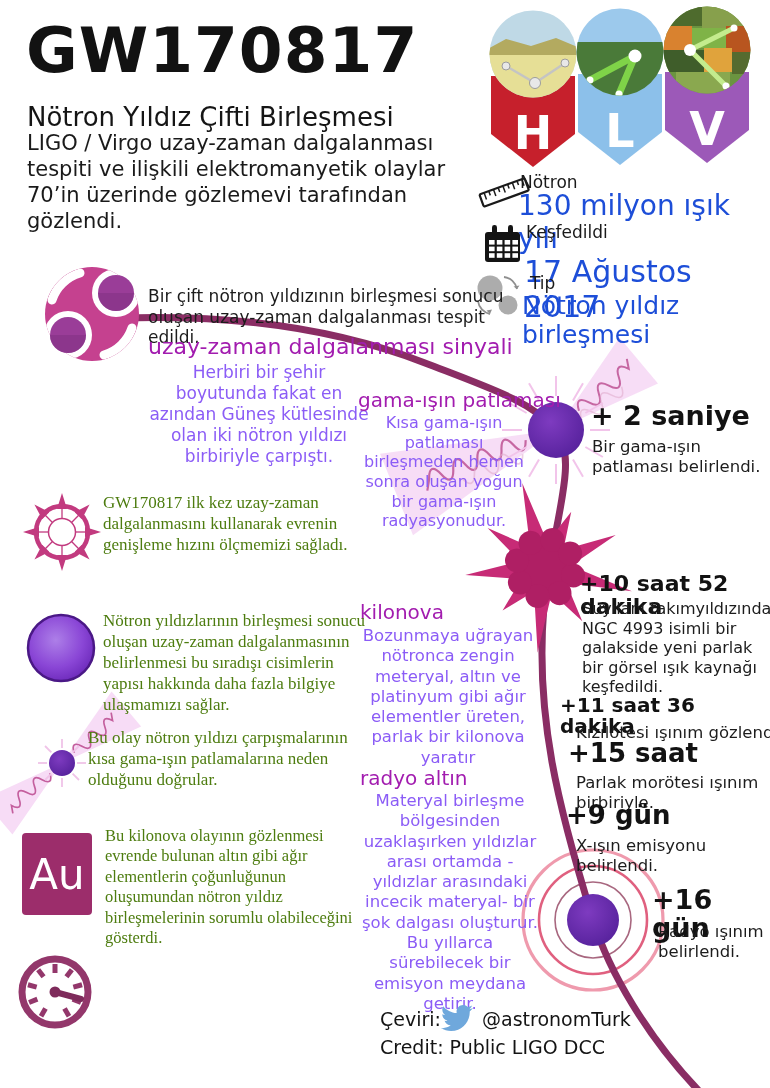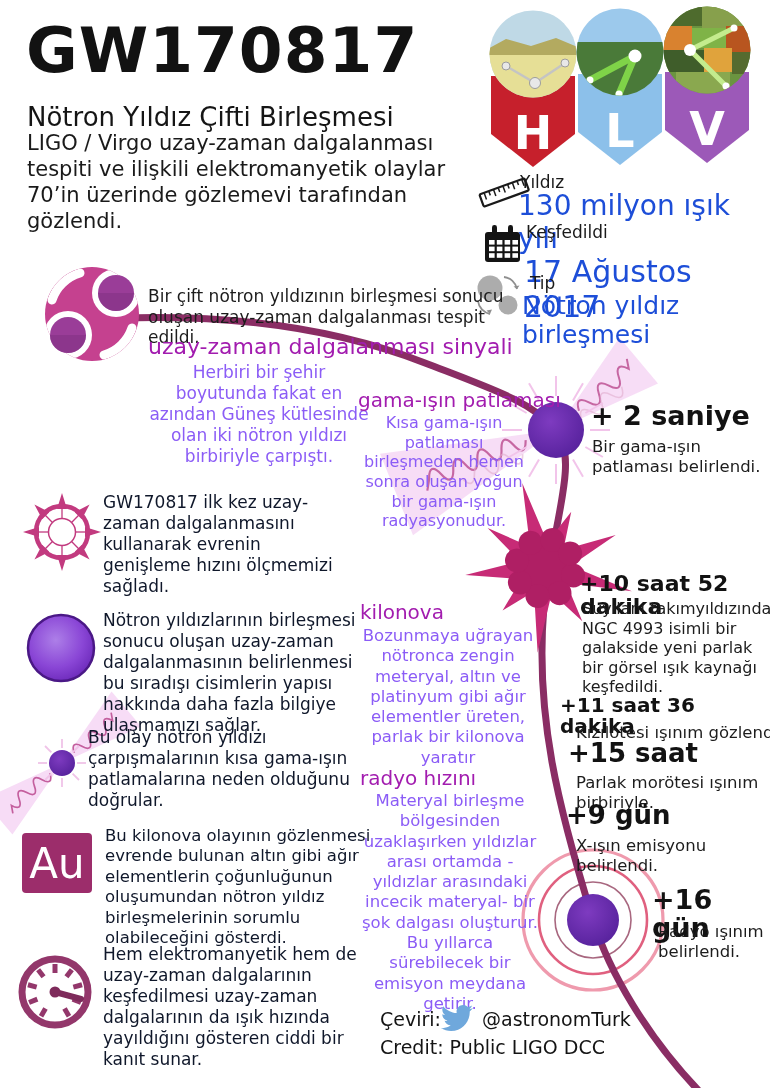--- a/index.html
+++ b/index.html
@@ -10,21 +10,21 @@
   .txt{position:absolute;z-index:2;margin:0;}
   .title{font-size:63px;font-weight:700;letter-spacing:1px;color:#121212;}
   .subtitle{font-size:26px;color:#151515;}
   .desc{font-size:21px;line-height:1.24;color:#1a1a1a;}
   .fact-label{font-size:17px;color:#1a1a1a;}
   .fact-value{font-weight:400;color:#1d4ed8;}
   .ev-time{font-weight:700;color:#121212;line-height:1.05;}
   .ev-text{font-size:16.5px;line-height:1.22;color:#1c1c1c;}
   .ann-title{font-size:20px;color:#a21caf;}
   .ann-body{font-size:16px;line-height:1.23;color:#8b5cf6;text-align:center;}
-  .sci-text{font-size:17px;line-height:1.24;color:#0f172a;}
+  .sci-text{font-size:17px;line-height:1.24;color:#4d7c0f;font-family:Liberation Serif, serif;}
   .foot{font-size:19px;color:#141414;}
   .gold{display:flex;align-items:center;justify-content:center;background:#9C2D6B;
         color:#fff;font-size:42px;border-radius:4px;z-index:2;}
   .badge-letter{font-family:"DejaVu Sans","Liberation Sans",sans-serif;font-weight:700;
         font-size:46px;fill:#ffffff;text-anchor:middle;}
 </style>
 </head>
 <body>
 
 <div id="page">
@@ -317,21 +317,21 @@
       <circle cx="74" cy="26" r="3.5" fill="#fff"></circle>
       <circle cx="66" cy="84" r="3.5" fill="#fff"></circle>
     </g>
     <text class="badge-letter" x="47" y="143">V</text>
   </svg>
 
   <h1 class="txt title" style="left:26px;top:14px">GW170817</h1>
   <div class="txt subtitle" style="left:27px;top:102px">Nötron Yıldız Çifti Birleşmesi</div>
   <p class="txt desc" style="left:27px;top:130px;width:432px">LIGO / Virgo uzay-zaman dalgalanması tespiti ve ilişkili elektromanyetik olaylar 70’in üzerinde gözlemevi tarafından gözlendi.</p>
 
-  <div class="txt fact-label" style="left:520px;top:172px">Yıldız</div>
+  <div class="txt fact-label" style="left:520px;top:172px">Nötron</div>
   <div class="txt fact-value" style="left:518px;top:189px;font-size:28px">130 milyon ışık yılı</div>
 
   <div class="txt fact-label" style="left:526px;top:222px">Keşfedildi</div>
   <div class="txt fact-value" style="left:524px;top:254px;font-size:30px">17 Ağustos 2017</div>
 
   <div class="txt fact-label" style="left:530px;top:273px">Tip</div>
   <div class="txt fact-value" style="left:522px;top:291px;font-size:25px">Nötron yıldız birleşmesi</div>
 
   <p class="txt ev-text" style="left:148px;top:286px;width:356px;font-size:17px">Bir çift nötron yıldızının birleşmesi sonucu oluşan uzay-zaman dalgalanması tespit edildi.</p>
 
@@ -355,29 +355,28 @@
 
   <div class="txt ann-title" style="left:148px;top:334px;font-size:22px">uzay-zaman dalgalanması sinyali</div>
   <p class="txt ann-body" style="left:148px;top:362px;width:222px;font-size:17px">Herbiri bir şehir boyutunda fakat en azından Güneş kütlesinde olan iki nötron yıldızı birbiriyle çarpıştı.</p>
 
   <div class="txt ann-title" style="left:358px;top:388px">gama-ışın patlaması</div>
   <p class="txt ann-body" style="left:358px;top:413px;width:172px">Kısa gama-ışın patlaması birleşmeden hemen sonra oluşan yoğun bir gama-ışın radyasyonudur.</p>
 
   <div class="txt ann-title" style="left:360px;top:600px">kilonova</div>
   <p class="txt ann-body" style="left:360px;top:626px;width:176px;font-size:16.5px">Bozunmaya uğrayan nötronca zengin meteryal, altın ve platinyum gibi ağır elementler üreten, parlak bir kilonova yaratır</p>
 
-  <div class="txt ann-title" style="left:360px;top:766px">radyo hızını</div>
+  <div class="txt ann-title" style="left:360px;top:766px">radyo altın</div>
   <p class="txt ann-body" style="left:360px;top:791px;width:180px;font-size:16.5px">Materyal birleşme bölgesinden uzaklaşırken yıldızlar arası ortamda - yıldızlar arasındaki incecik materyal- bir şok dalgası oluşturur. Bu yıllarca sürebilecek bir emisyon meydana getirir.</p>
 
   <p class="txt sci-text" style="left:103px;top:492px;width:250px">GW170817 ilk kez uzay-zaman dalgalanmasını kullanarak evrenin genişleme hızını ölçmemizi sağladı.</p>
   <p class="txt sci-text" style="left:103px;top:610px;width:274px">Nötron yıldızlarının birleşmesi sonucu oluşan uzay-zaman dalgalanmasının belirlenmesi bu sıradışı cisimlerin yapısı hakkında daha fazla bilgiye ulaşmamızı sağlar.</p>
   <p class="txt sci-text" style="left:88px;top:727px;width:262px">Bu olay nötron yıldızı çarpışmalarının kısa gama-ışın patlamalarına neden olduğunu doğrular.</p>
-  <div class="abs gold" style="left:22px;top:833px;width:70px;height:60px">Au</div>
+  <div class="abs gold" style="left:22px;top:833px;width:70px;height:82px">Au</div>
   <p class="txt sci-text" style="left:105px;top:826px;width:266px;font-size:16.5px">Bu kilonova olayının gözlenmesi evrende bulunan altın gibi ağır elementlerin çoğunluğunun oluşumundan nötron yıldız birleşmelerinin sorumlu olabileceğini gösterdi.</p>
-  <p class="txt sci-text" style="left:103px;top:944px;width:266px">Hem elektromanyetik hem de uzay-zaman dalgalarının keşfedilmesi uzay-zaman dalgalarının da ışık hızında yayıldığını gösteren ciddi bir kanıt sunar.</p>
 
   <div class="txt foot" style="left:380px;top:1008px">Çeviri:</div>
   <svg class="abs" style="left:438px;top:1002px;z-index:2" width="38" height="32" viewBox="0 0 24 24">
     <path fill="#6FA8DC" d="M23.954 4.569c-.885.389-1.83.654-2.825.775 1.014-.611 1.794-1.574 2.163-2.723-.951.555-2.005.959-3.127 1.184-.896-.959-2.173-1.559-3.591-1.559-2.717 0-4.92 2.203-4.92 4.917 0 .39.045.765.127 1.124-4.09-.205-7.715-2.169-10.141-5.138-.427.722-.666 1.561-.666 2.475 0 1.71.87 3.213 2.188 4.096-.807-.026-1.566-.248-2.228-.616v.061c0 2.385 1.693 4.374 3.946 4.827-.413.111-.849.171-1.296.171-.314 0-.615-.03-.916-.086.631 1.953 2.445 3.377 4.604 3.417-1.68 1.319-3.809 2.105-6.102 2.105-.39 0-.779-.023-1.17-.067 2.189 1.394 4.768 2.209 7.557 2.209 9.054 0 13.999-7.496 13.999-13.986 0-.209 0-.42-.015-.63.961-.689 1.8-1.56 2.46-2.548l-.047-.02z"></path>
   </svg>
   <div class="txt foot" style="left:482px;top:1008px">@astronomTurk</div>
   <div class="txt foot" style="left:380px;top:1036px">Credit: Public LIGO DCC</div>
 
 </div>
 

